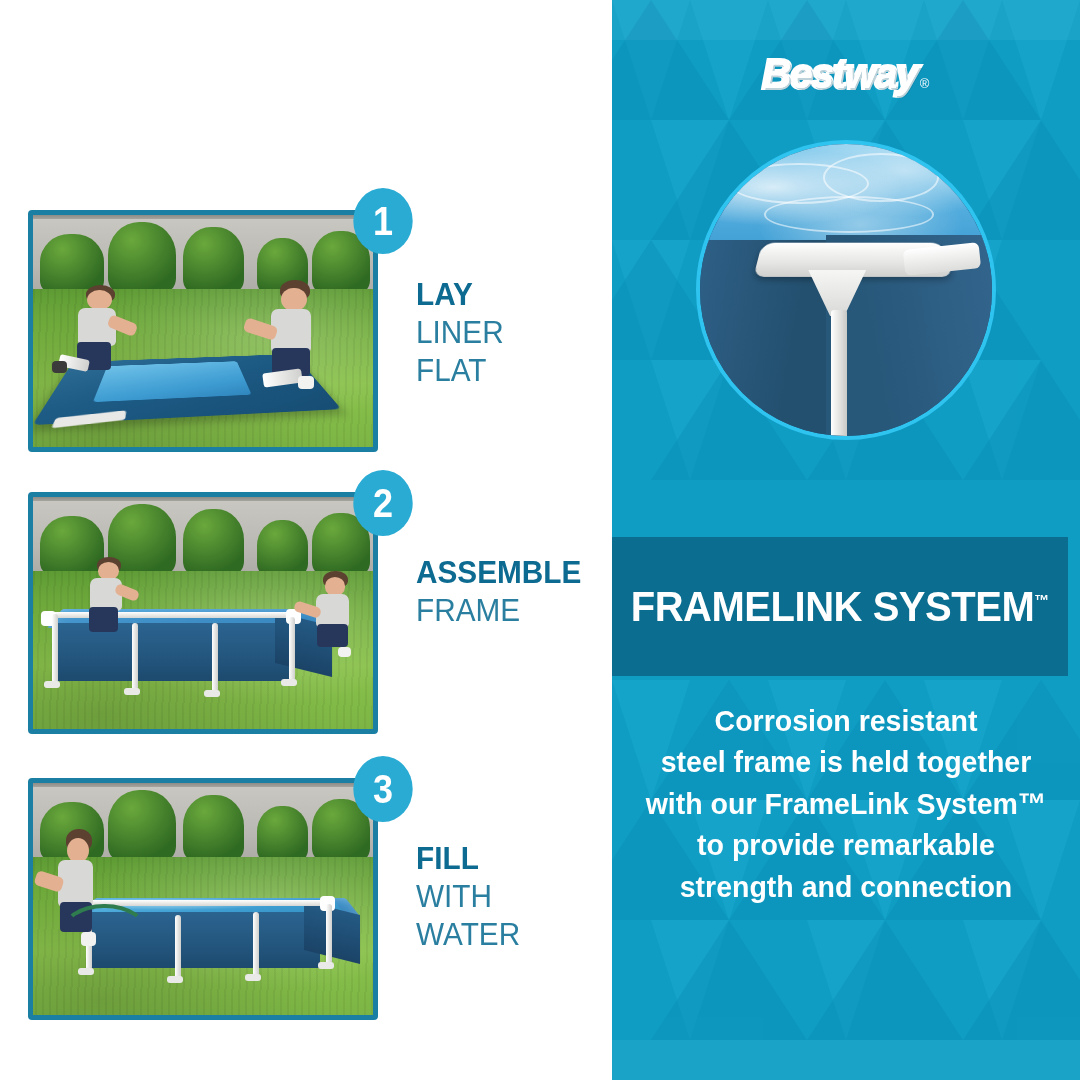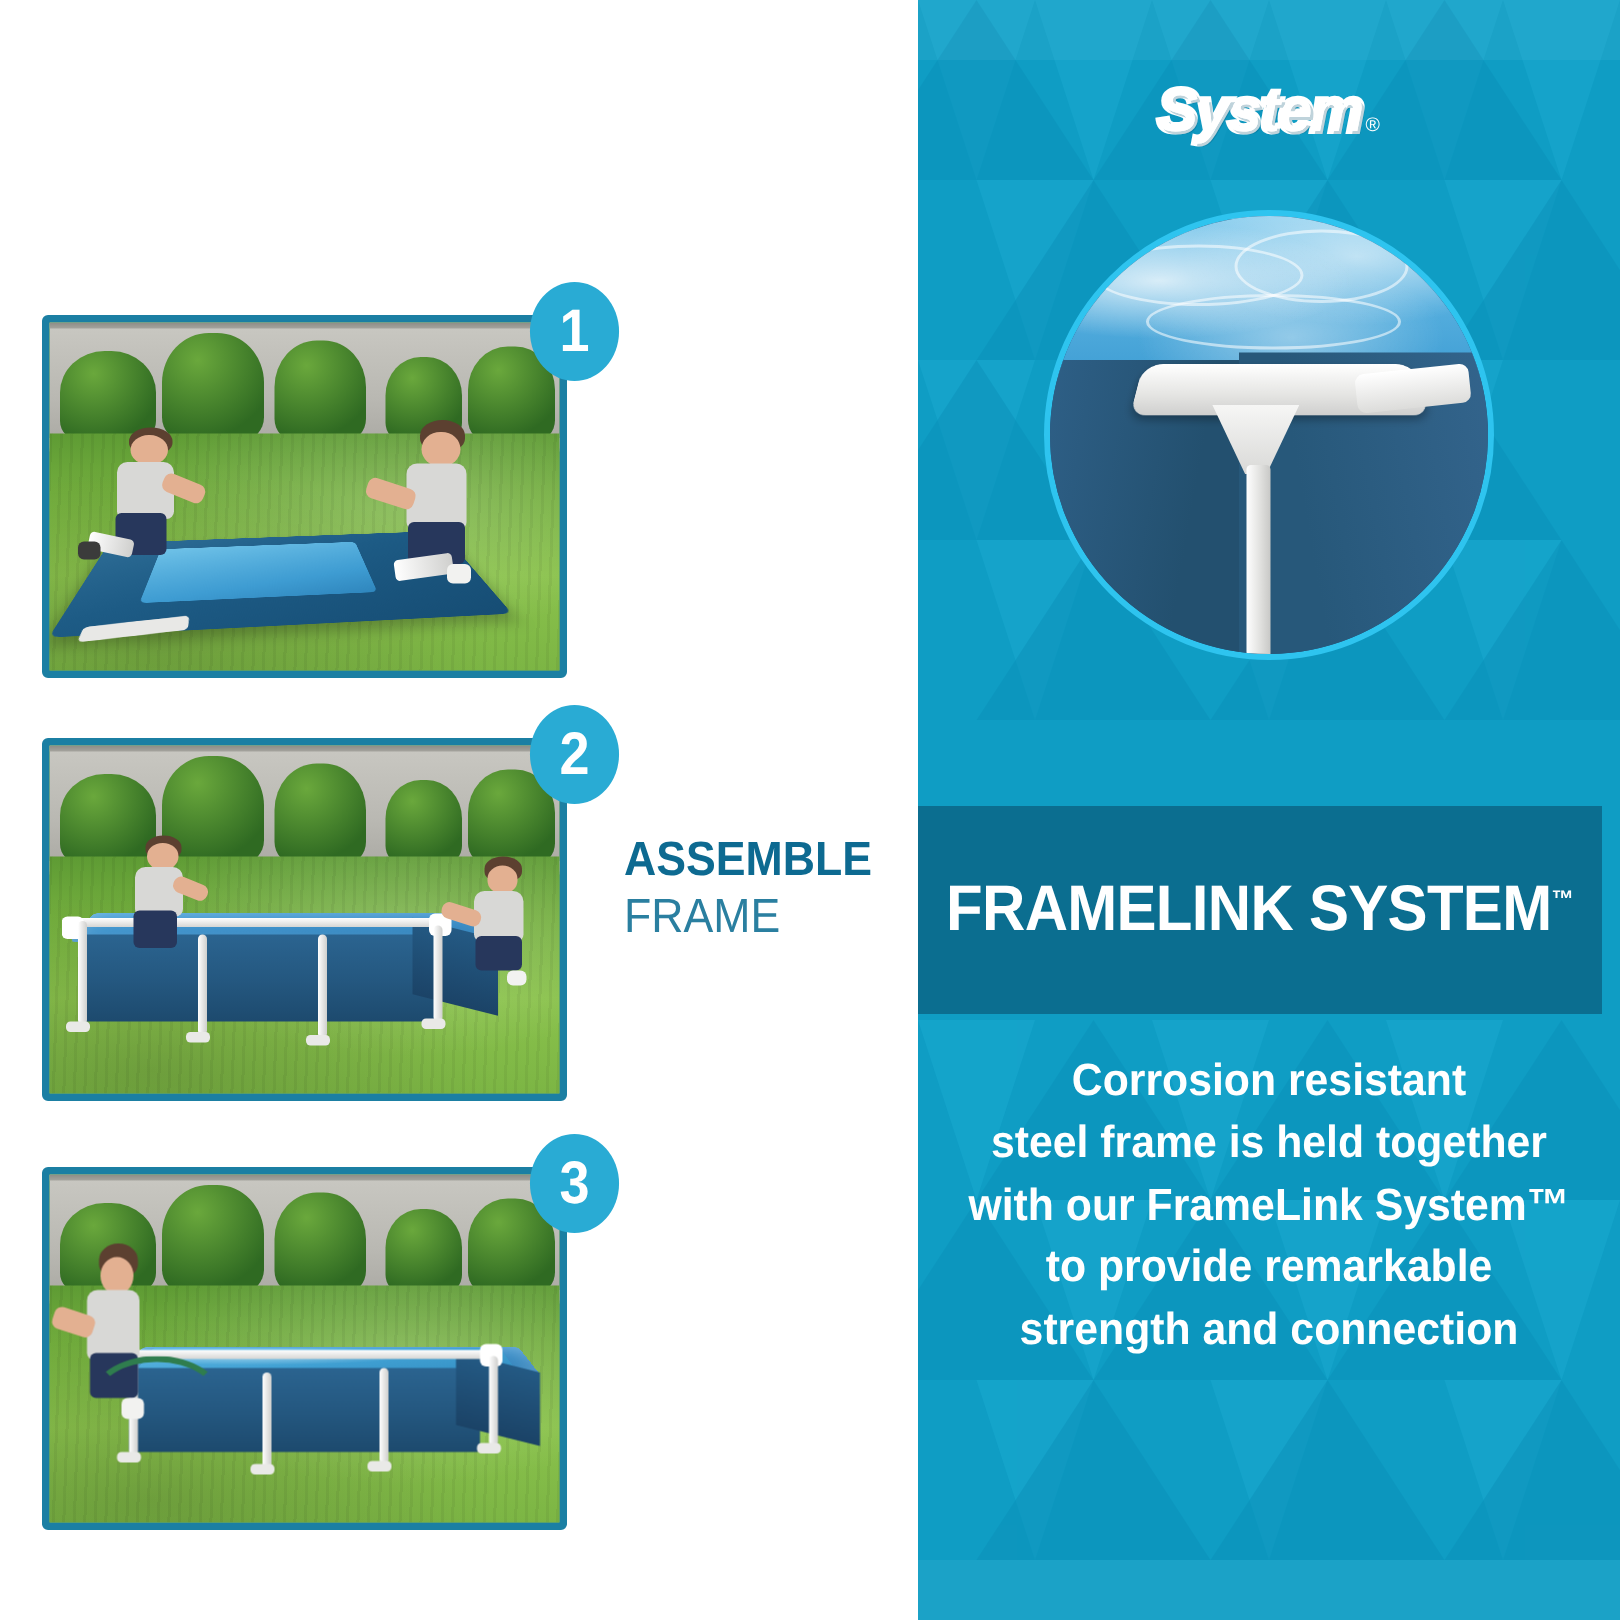--- a/index.html
+++ b/index.html
@@ -324,20 +324,25 @@
               <div class="p-head"></div>
             <div class="p-torso"></div>
               <div class="p-legs"></div>
             <div class="p-limb arm"></div>
               <div class="p-limb leg"></div>
               <div class="p-shoe"></div>
           </div>
         </div>
       </div>
       <div class="badge">1</div>
+      <div class="step-label">
+        <div class="label-bold">LAY</div>
+        <div class="label-light">LINER</div>
+        <div class="label-light">FLAT</div>
+      </div>
     </div>
 
     <div class="step step-2">
       <div class="photo-frame">
         <div class="photo">
           <div class="sky-wall">
               <div class="wall-cap"></div>
             </div>
           <div class="hedge h1"></div>
             <div class="hedge h2"></div>
@@ -426,20 +431,25 @@
               <div class="p-head"></div>
             <div class="p-torso"></div>
               <div class="p-legs"></div>
             <div class="p-limb arm"></div>
               <div class="p-shoe"></div>
           </div>
           <div class="hose" style="left:8%;top:52%;width:26%;height:26%;"></div>
         </div>
       </div>
       <div class="badge">3</div>
+      <div class="step-label" style="top:62px;">
+        <div class="label-bold">FILL</div>
+        <div class="label-light">WITH</div>
+        <div class="label-light">WATER</div>
+      </div>
     </div>
   </div>
 
   <div class="right-panel">
 
     <div class="facets">
       <svg viewBox="0 0 468 1080" preserveAspectRatio="none">
         <rect width="468" height="1080" fill="#0f9dc4"></rect>
         <g fill="#1aa9cf" opacity="0.55">
           <polygon points="0,0 78,0 39,120"></polygon>
@@ -491,21 +501,21 @@
           <polygon points="429,920 507,1040 351,1040"></polygon>
         </g>
         <g fill="#ffffff" opacity="0.05">
           <rect x="0" y="0" width="468" height="40"></rect>
           <rect x="0" y="1040" width="468" height="40"></rect>
         </g>
       </svg>
     </div>
 
     <div class="logo-wrap">
-      <span class="logo">System</span><span class="logo-reg" style="position:static;margin-left:2px;font-size:13px;color:#fff;">®</span>
+      <span class="logo">Bestway</span><span class="logo-reg" style="position:static;margin-left:2px;font-size:13px;color:#fff;">®</span>
     </div>
 
     <div class="product-circle">
       <div class="pc-water">
         <div class="pc-ripple" style="left:10%;top:18%;width:48%;height:38%;"></div>
         <div class="pc-ripple" style="left:42%;top:8%;width:40%;height:46%;"></div>
         <div class="pc-ripple" style="left:22%;top:48%;width:58%;height:34%;"></div>
       </div>
       <div class="pc-wall-left"></div>
       <div class="pc-wall-right"></div>

